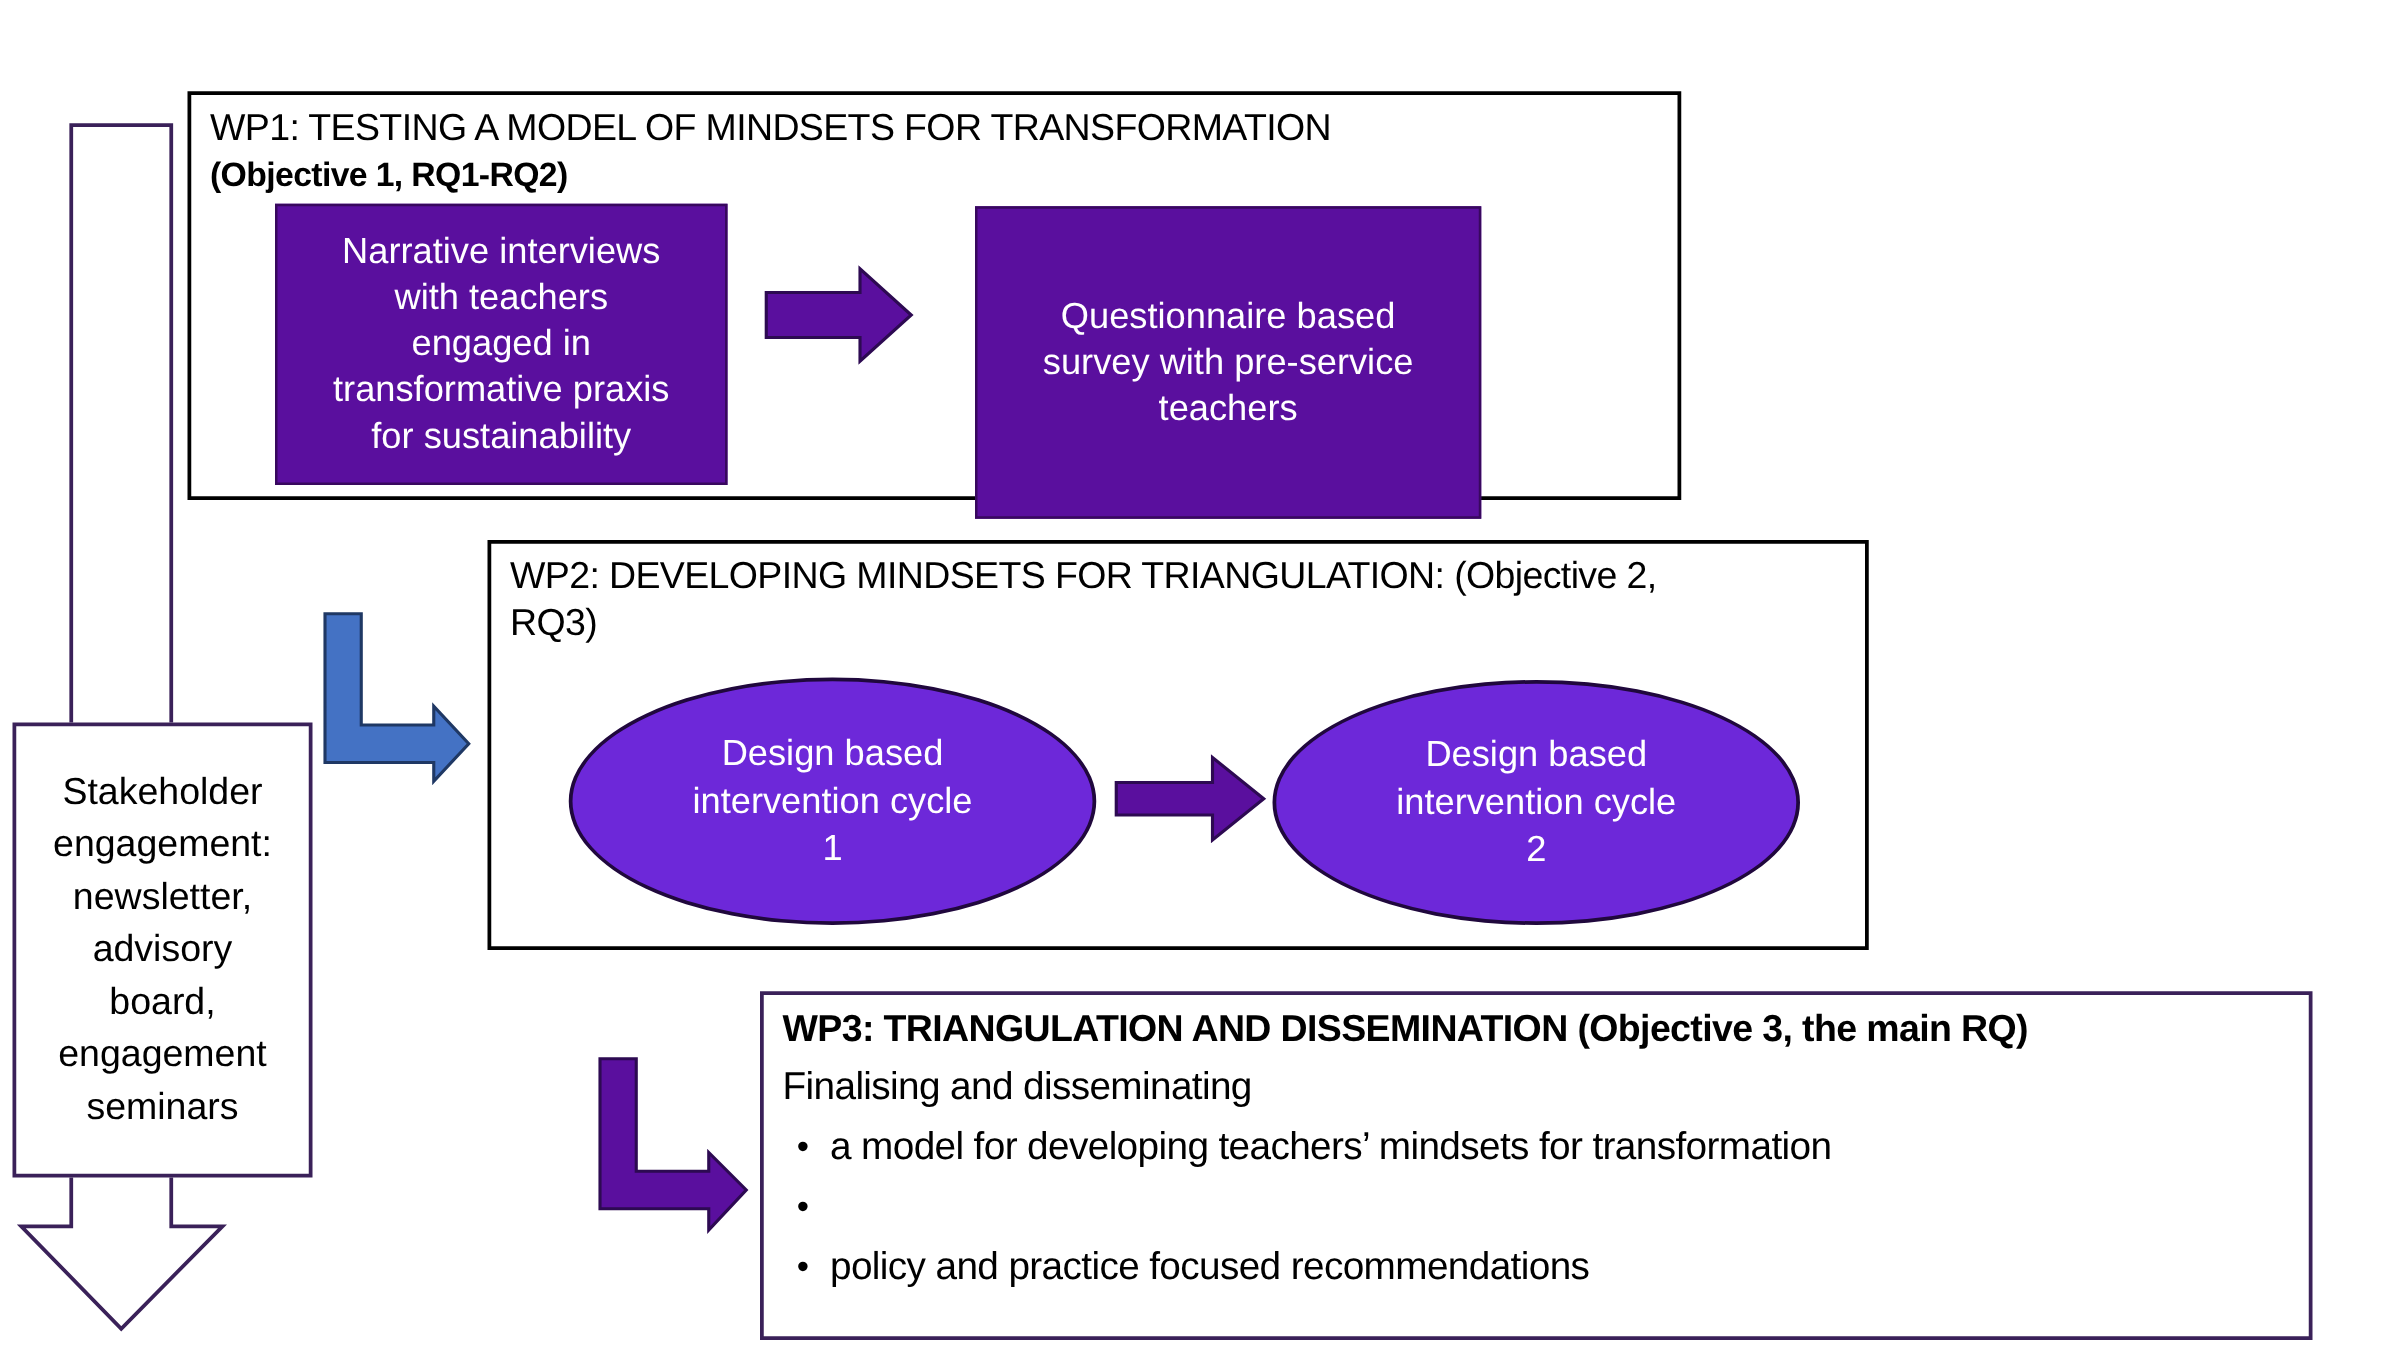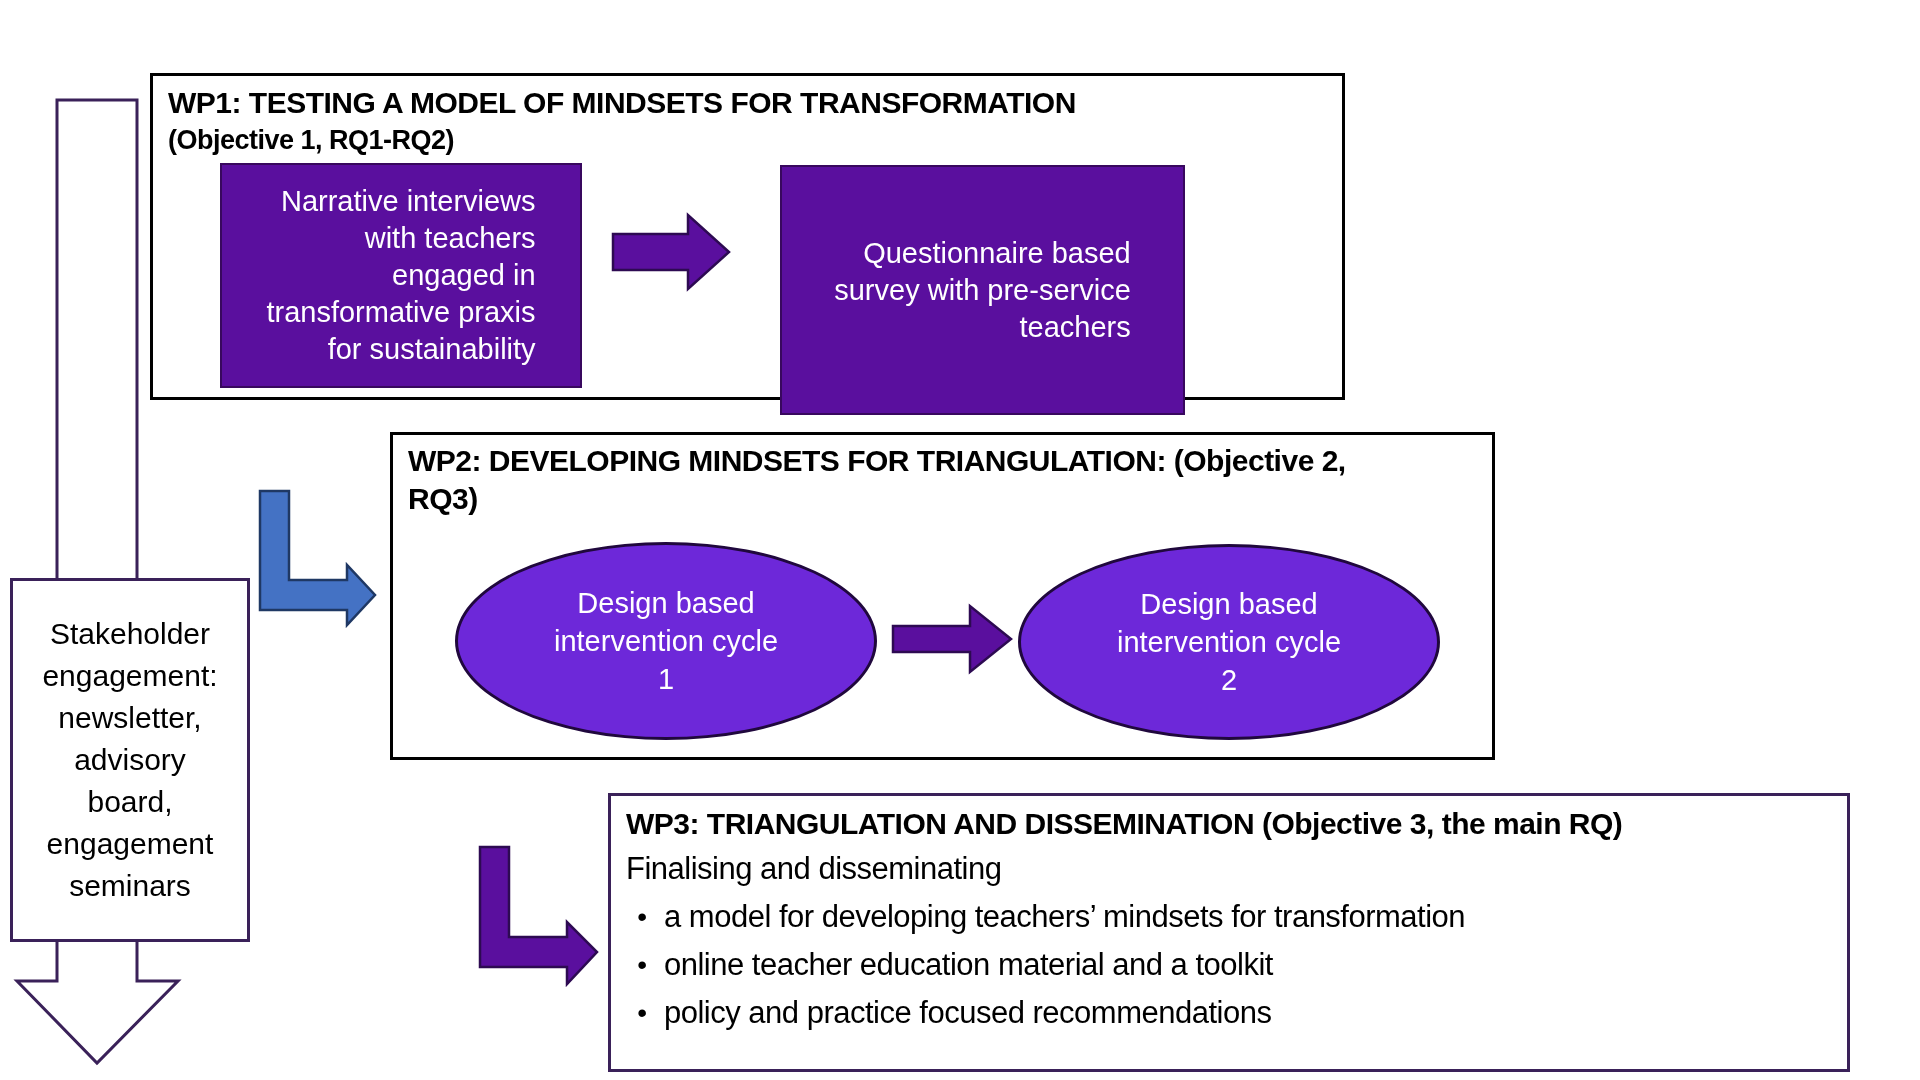--- a/index.html
+++ b/index.html
@@ -22,30 +22,30 @@
     display:flex;align-items:center;justify-content:center;
     text-align:center;font-size:30px;line-height:42px;z-index:3;
   }
 
   
   .panel{background:#fff;box-sizing:border-box;}
   #wp1-panel{left:150px;top:73px;width:1195px;height:327px;border:3px solid #000;}
   #wp2-panel{left:390px;top:432px;width:1105px;height:328px;border:3px solid #000;}
   #wp3-panel{left:608px;top:793px;width:1242px;height:279px;border:3px solid #3a2159;}
 
-  .panel-title{font-weight:bold;font-size:30px;letter-spacing:-0.5px;line-height:38px;}
+  .panel-title{font-weight:normal;font-size:30px;letter-spacing:-0.5px;line-height:38px;}
   #wp1-title-block{left:168px;top:84px;}
   #wp1-subtitle{font-weight:bold;font-size:27px;letter-spacing:-0.5px;line-height:36px;}
   #wp2-title{left:408px;top:442px;width:1070px;}
 
   
   .pbox{
     background:#5a0f9e;border:2px solid #38085e;box-sizing:border-box;
     color:#fff;display:flex;align-items:center;justify-content:center;
-    text-align:right;font-size:29px;line-height:37px;
+    text-align:center;font-size:29px;line-height:37px;
   }
   #narrative-box{left:220px;top:163px;width:362px;height:225px;}
   #questionnaire-box{left:780px;top:165px;width:405px;height:250px;}
 
   .pellipse{
     background:#6d28d9;border:3px solid #20083d;box-sizing:border-box;border-radius:50%;
     color:#fff;display:flex;align-items:center;justify-content:center;
     text-align:center;font-size:29px;line-height:38px;
   }
   #ellipse-cycle1{left:455px;top:542px;width:422px;height:198px;}
@@ -121,20 +121,19 @@
 <div id="wp3-content" class="abs">
   <div id="wp3-title">WP3: TRIANGULATION AND DISSEMINATION (Objective 3, the main RQ)</div>
   <div id="wp3-intro">Finalising and disseminating</div>
   <ul id="wp3-bullets">
     <li>
       <span class="bullet">•</span>
       <span>a model for developing teachers’ mindsets for transformation</span>
     </li>
     <li>
       <span class="bullet">•</span>
-      <span>online teacher education material and a toolkit</span>
     </li>
     <li>
       <span class="bullet">•</span>
       <span>policy and practice focused recommendations</span>
     </li>
   </ul>
 </div>
 
 </body></html>

